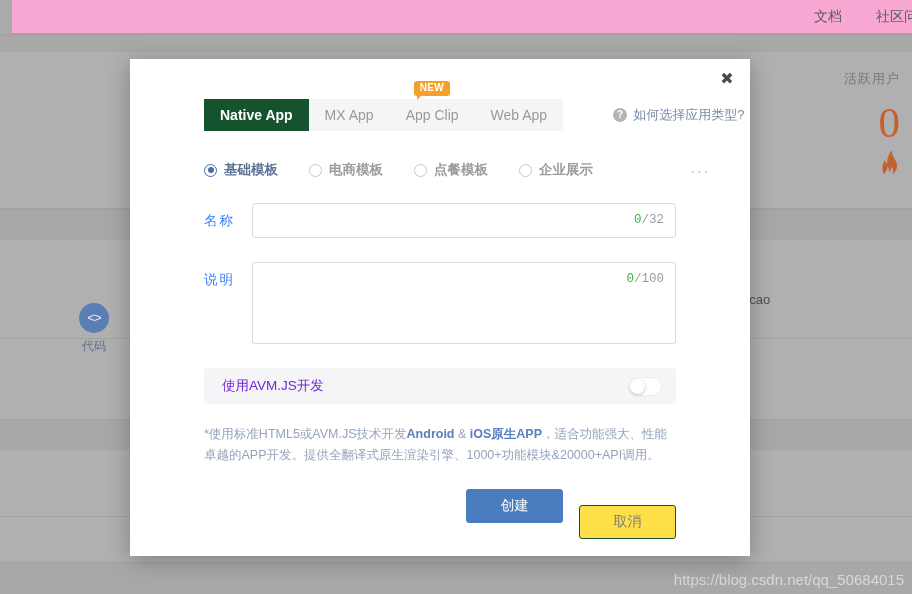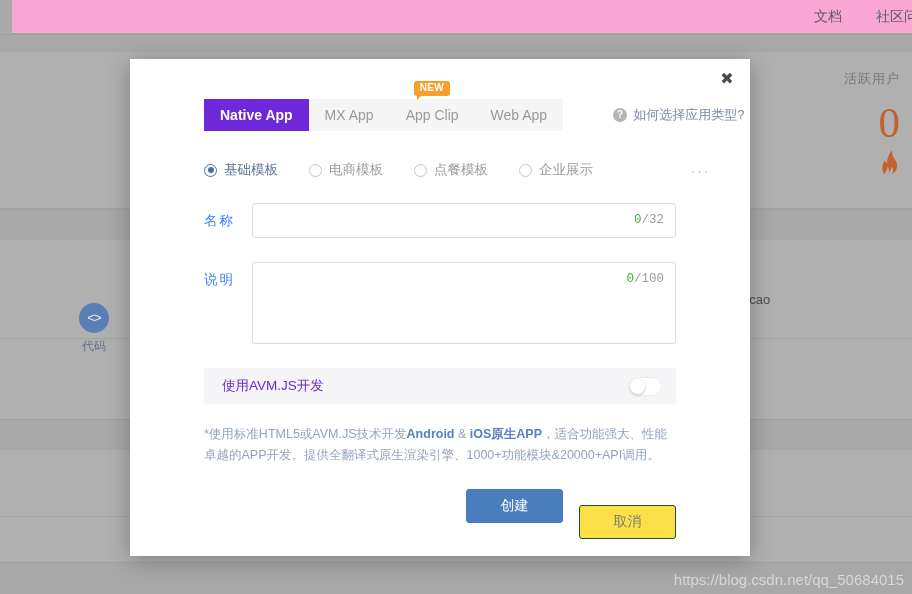--- a/index.html
+++ b/index.html
@@ -106,21 +106,21 @@
     margin-left: 74px; margin-top: 2px;
   }
   .tabs {
     display: flex; background: #f5f5f5; position: relative;
   }
   .tab {
     padding: 0 16px; height: 32px; line-height: 32px;
     font-size: 14px; color: #9a9a9a; cursor: pointer;
     white-space: nowrap; position: relative;
   }
-  .tab.active { background: #6d28d9; color: #ffffff; font-weight: bold; }
+  .tab.active { background: #14532d; color: #ffffff; font-weight: bold; }
   .new-badge {
     position: absolute; left: 24px; top: -18px;
     background: #f5a02a; color: #fff;
     font-size: 10px; font-weight: bold;
     padding: 2px 6px 3px 6px; border-radius: 3px;
     line-height: 1; letter-spacing: .3px;
   }
   .new-badge::after {
     content: ""; position: absolute; left: 3px; bottom: -4px;
     width: 0; height: 0;
@@ -138,21 +138,21 @@
     line-height: 1;
   }
 
   
   .radios {
     display: flex; align-items: center;
     margin-left: 74px; margin-top: 30px;
   }
   .radio {
     display: flex; align-items: center; gap: 7px;
-    margin-right: 31px; font-size: 13.5px; color: #9b9b9b; cursor: pointer;
+    margin-right: 31px; font-size: 13.5px; color: #9b9b9b; cursor: pointer; font-weight: bold;
   }
   .radio .dot {
     width: 13px; height: 13px; border-radius: 50%;
     border: 1px solid #c8c8c8; box-sizing: border-box;
     display: inline-block; position: relative; background: #fff;
   }
   .radio.sel { color: #5e7296; }
   .radio.sel .dot { border-color: #4a6fa5; }
   .radio.sel .dot::after {
     content: ""; position: absolute; left: 50%; top: 50%;

